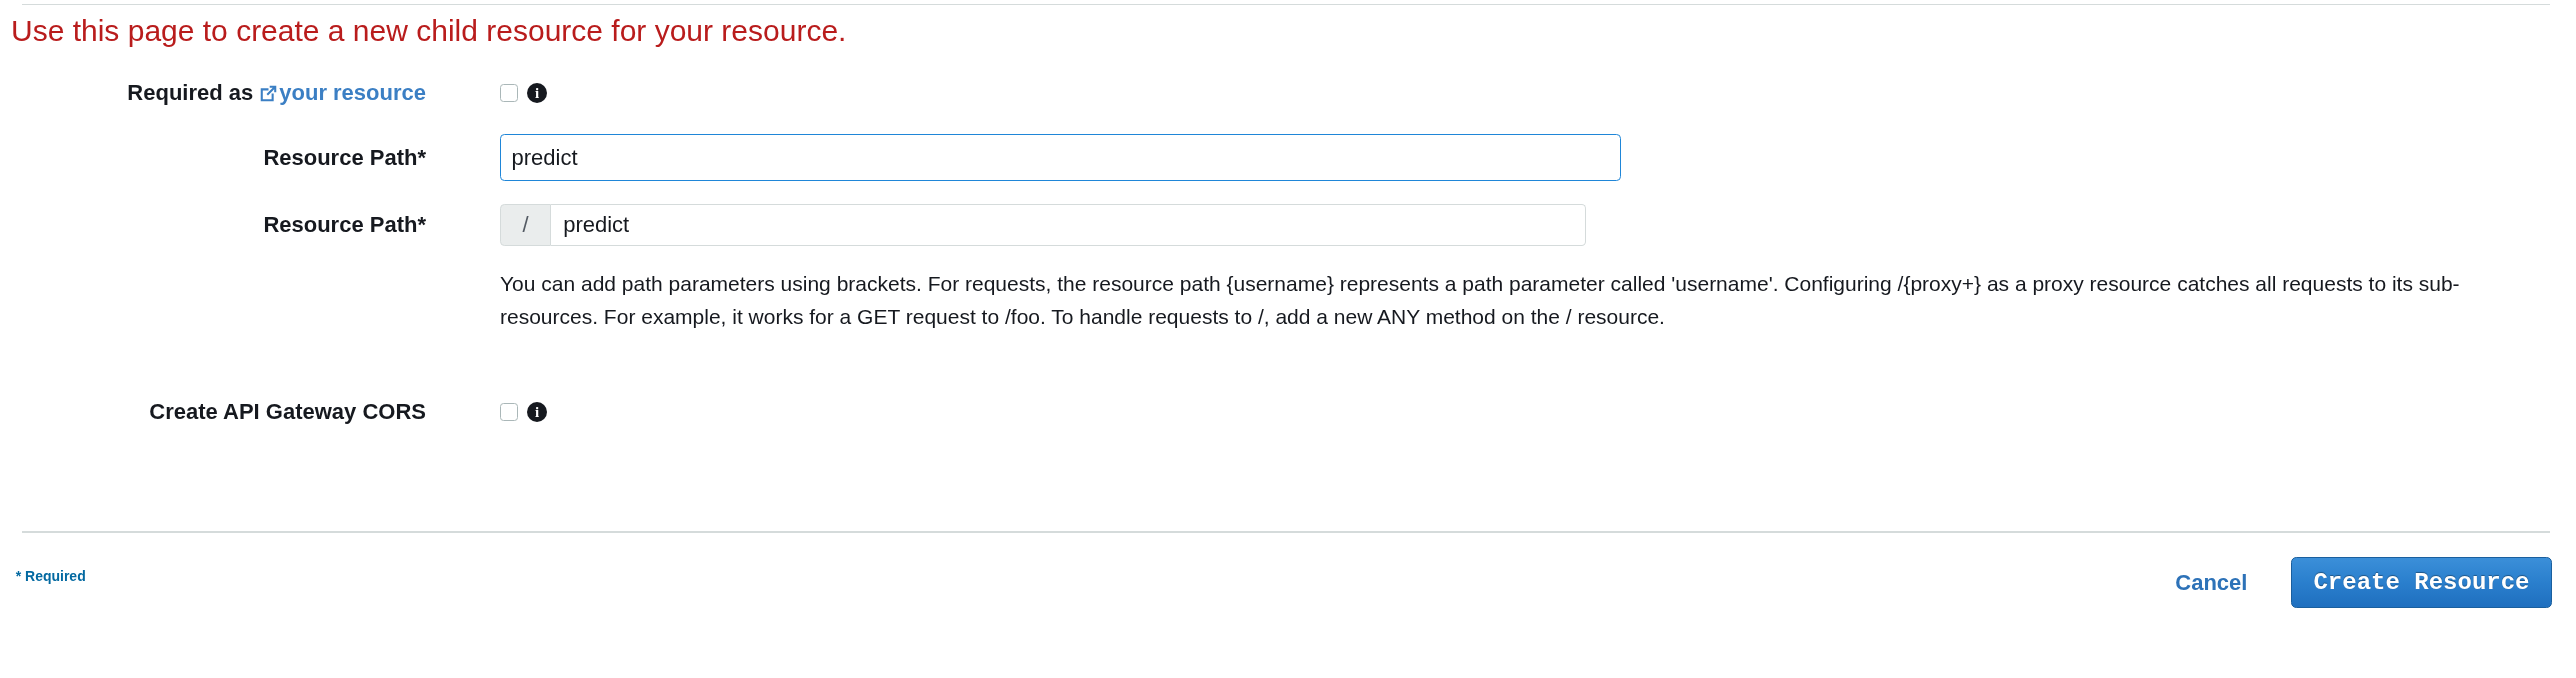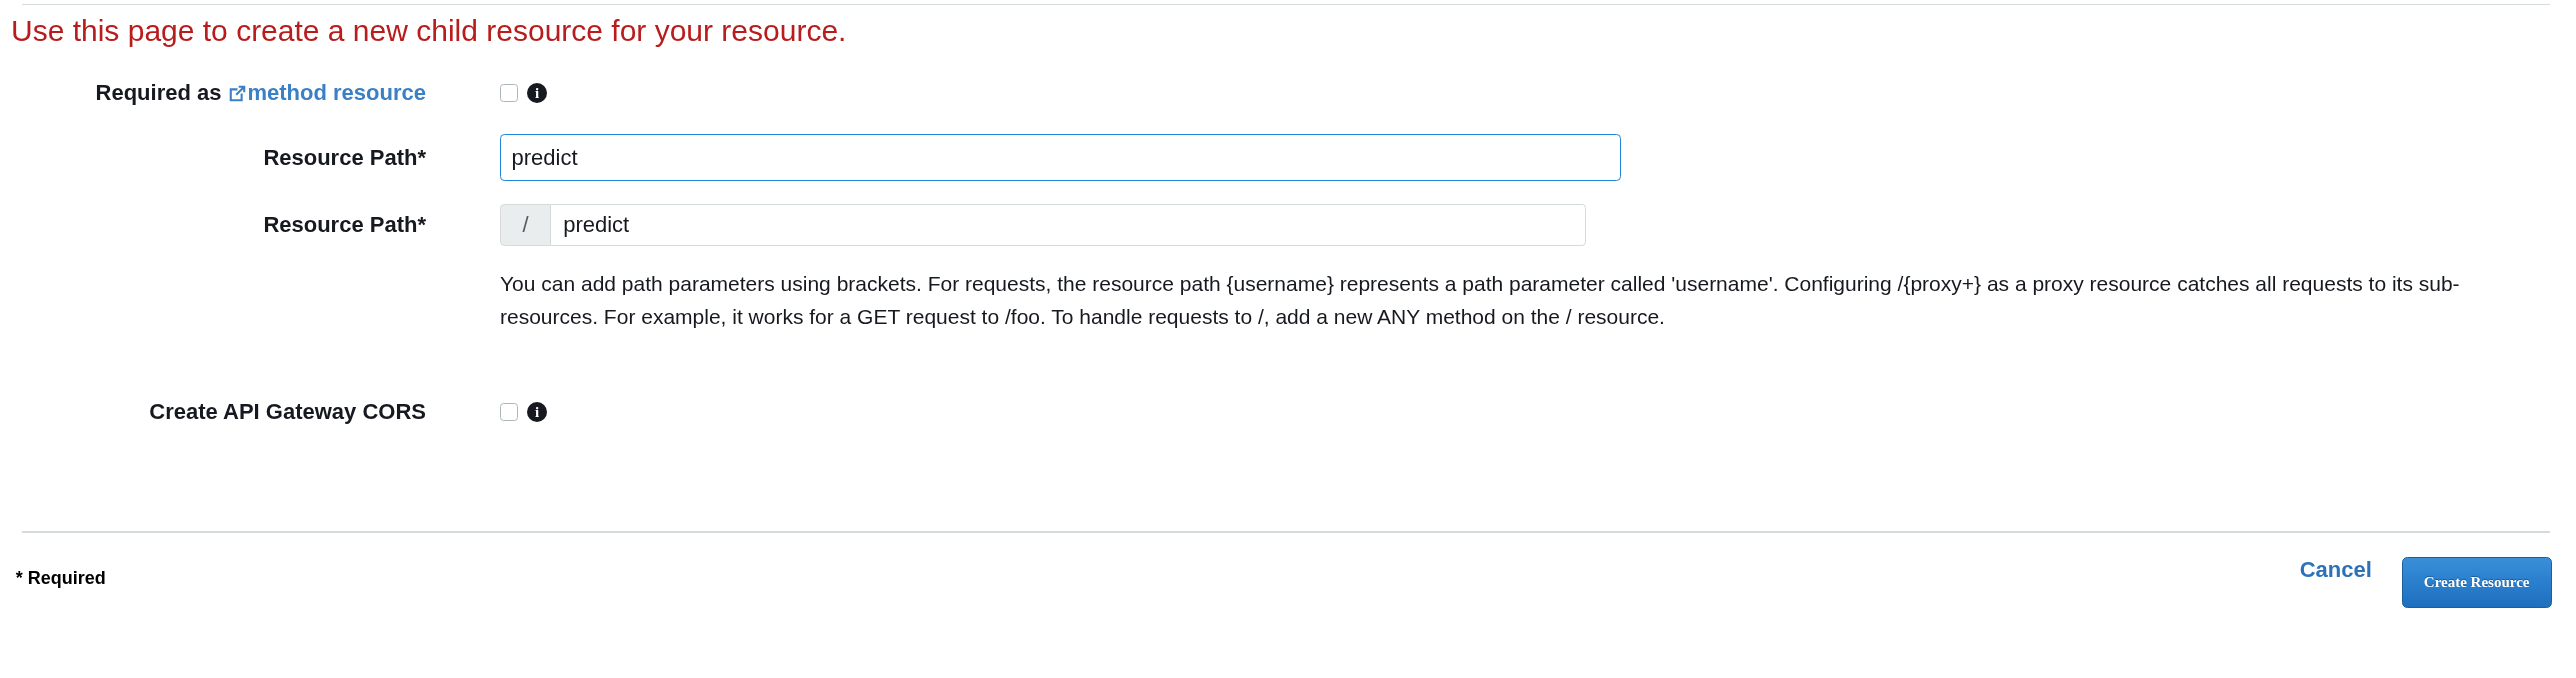--- a/index.html
+++ b/index.html
@@ -179,51 +179,51 @@
     left: 22px;
     top: 531px;
     width: 2528px;
     height: 1.7px;
     background: #d5dbdb;
   }
   #required-note {
     position: absolute;
     left: 15.7px;
     top: 568px;
-    font-size: 18px;
-    font-weight: bold;
-    color: #000000;
+    font-size: 14px;
+    font-weight: bold;
+    color: #0369a1;
     white-space: nowrap;
   }
   #footer-actions {
     position: absolute;
     right: 24.5px;
     top: 557px;
     display: flex;
-    align-items: flex-start;
-    gap: 30px;
+    align-items: center;
+    gap: 44px;
   }
   #cancel-button {
     background: none;
     border: none;
     padding: 0;
     font-family: "Liberation Sans", sans-serif;
     font-size: 22px;
     font-weight: bold;
     color: #2d72b8;
     cursor: pointer;
     white-space: nowrap;
   }
   #create-button {
     border: 0.9px solid #1a5f9e;
     border-radius: 5.2px;
     background: linear-gradient(to bottom, #3b8fd9 0%, #2a7fcd 50%, #1f6fbf 100%);
     color: #ffffff;
-    font-family: Liberation Serif, serif;
-    font-size: 15px;
+    font-family: Liberation Mono, monospace;
+    font-size: 24px;
     font-weight: bold;
     padding: 0 21px;
     height: 51px;
     line-height: 49px;
     cursor: pointer;
     text-shadow: 0 -0.9px 0.9px rgba(0,0,0,0.35);
     white-space: nowrap;
   }
 </style>
 </head>
@@ -231,21 +231,21 @@
 
 <div id="top-rule"></div>
 
 <div id="intro">Use this page to create a new child resource for your resource.</div>
 
 <div class="form-row" id="row-proxy">
   <div class="label-cell">
     <span>Required as </span><a class="ext-link"><span class="ext-icon"><svg width="19" height="19" viewBox="0 0 22 22">
             <path d="M2 5 h9 v2.4 H4.4 v10.2 H14.6 V11 H17 v9 H2 Z" fill="#3b7fc4"></path>
             <path d="M12.4 2 H20 v7.6 h-2.4 V6.1 l-7.2 7.2 -1.7 -1.7 7.2 -7.2 h-3.5 Z" fill="#3b7fc4"></path>
-          </svg></span><span>method resource</span></a>
+          </svg></span><span>your resource</span></a>
   </div>
   <div class="control-cell">
     <div class="cb-wrap">
       <div class="cbox"></div>
       <div class="info-icon">i</div>
     </div>
   </div>
 </div>
 
 <div class="form-row" id="row-name">

